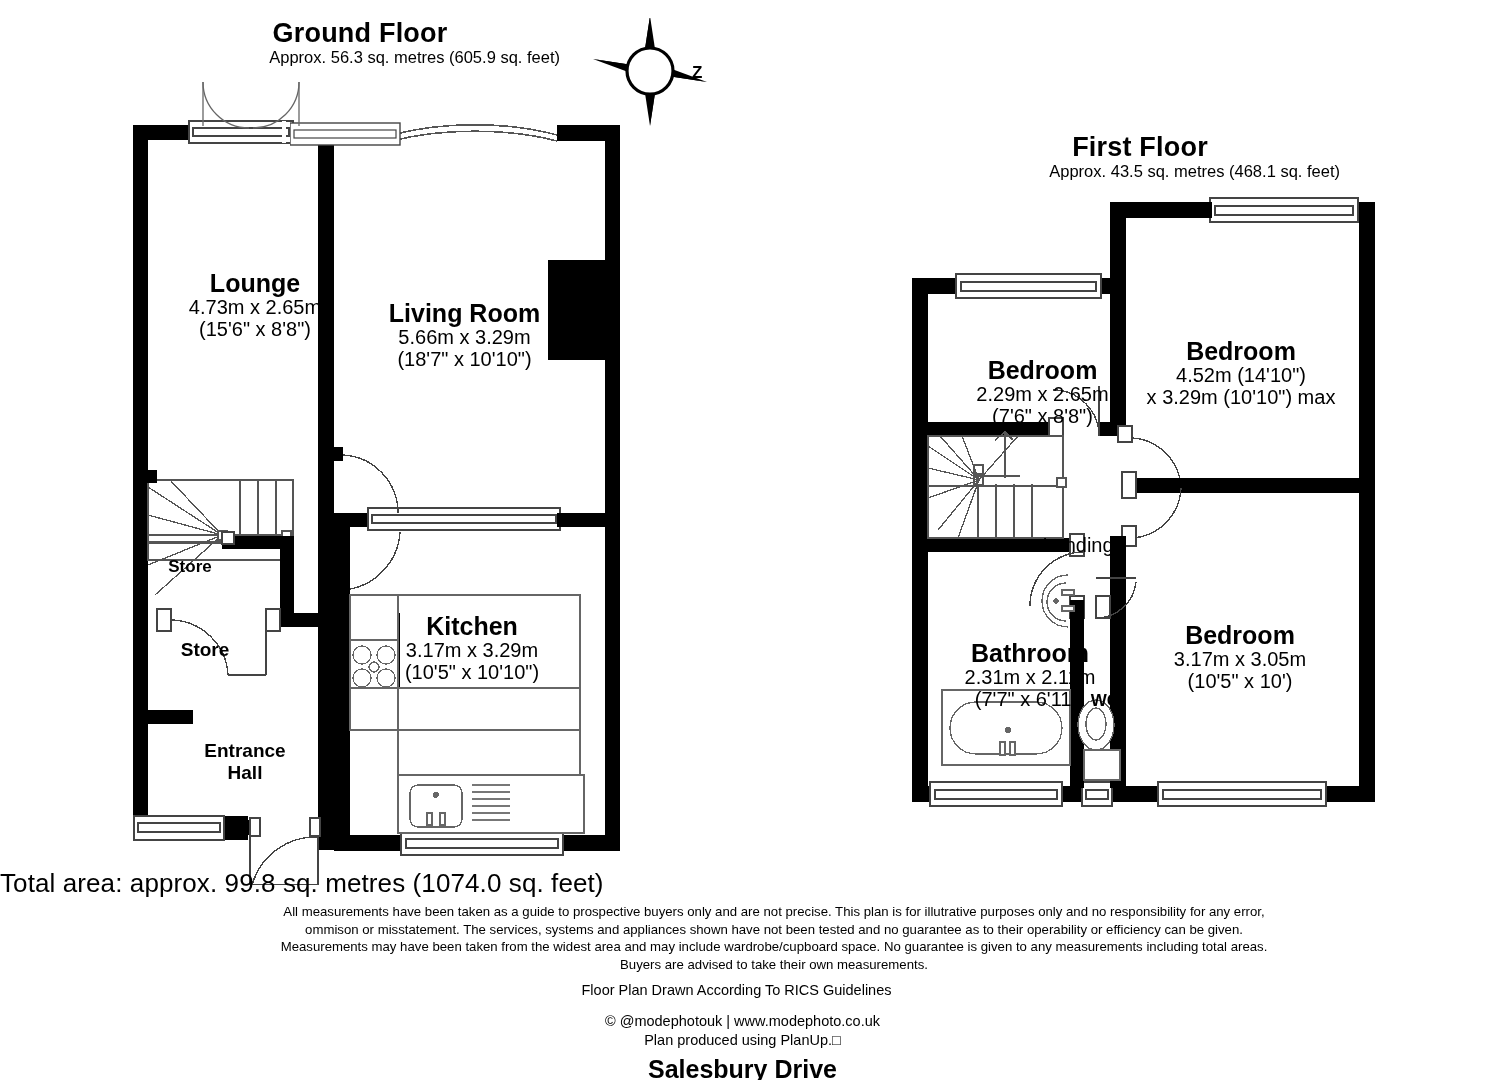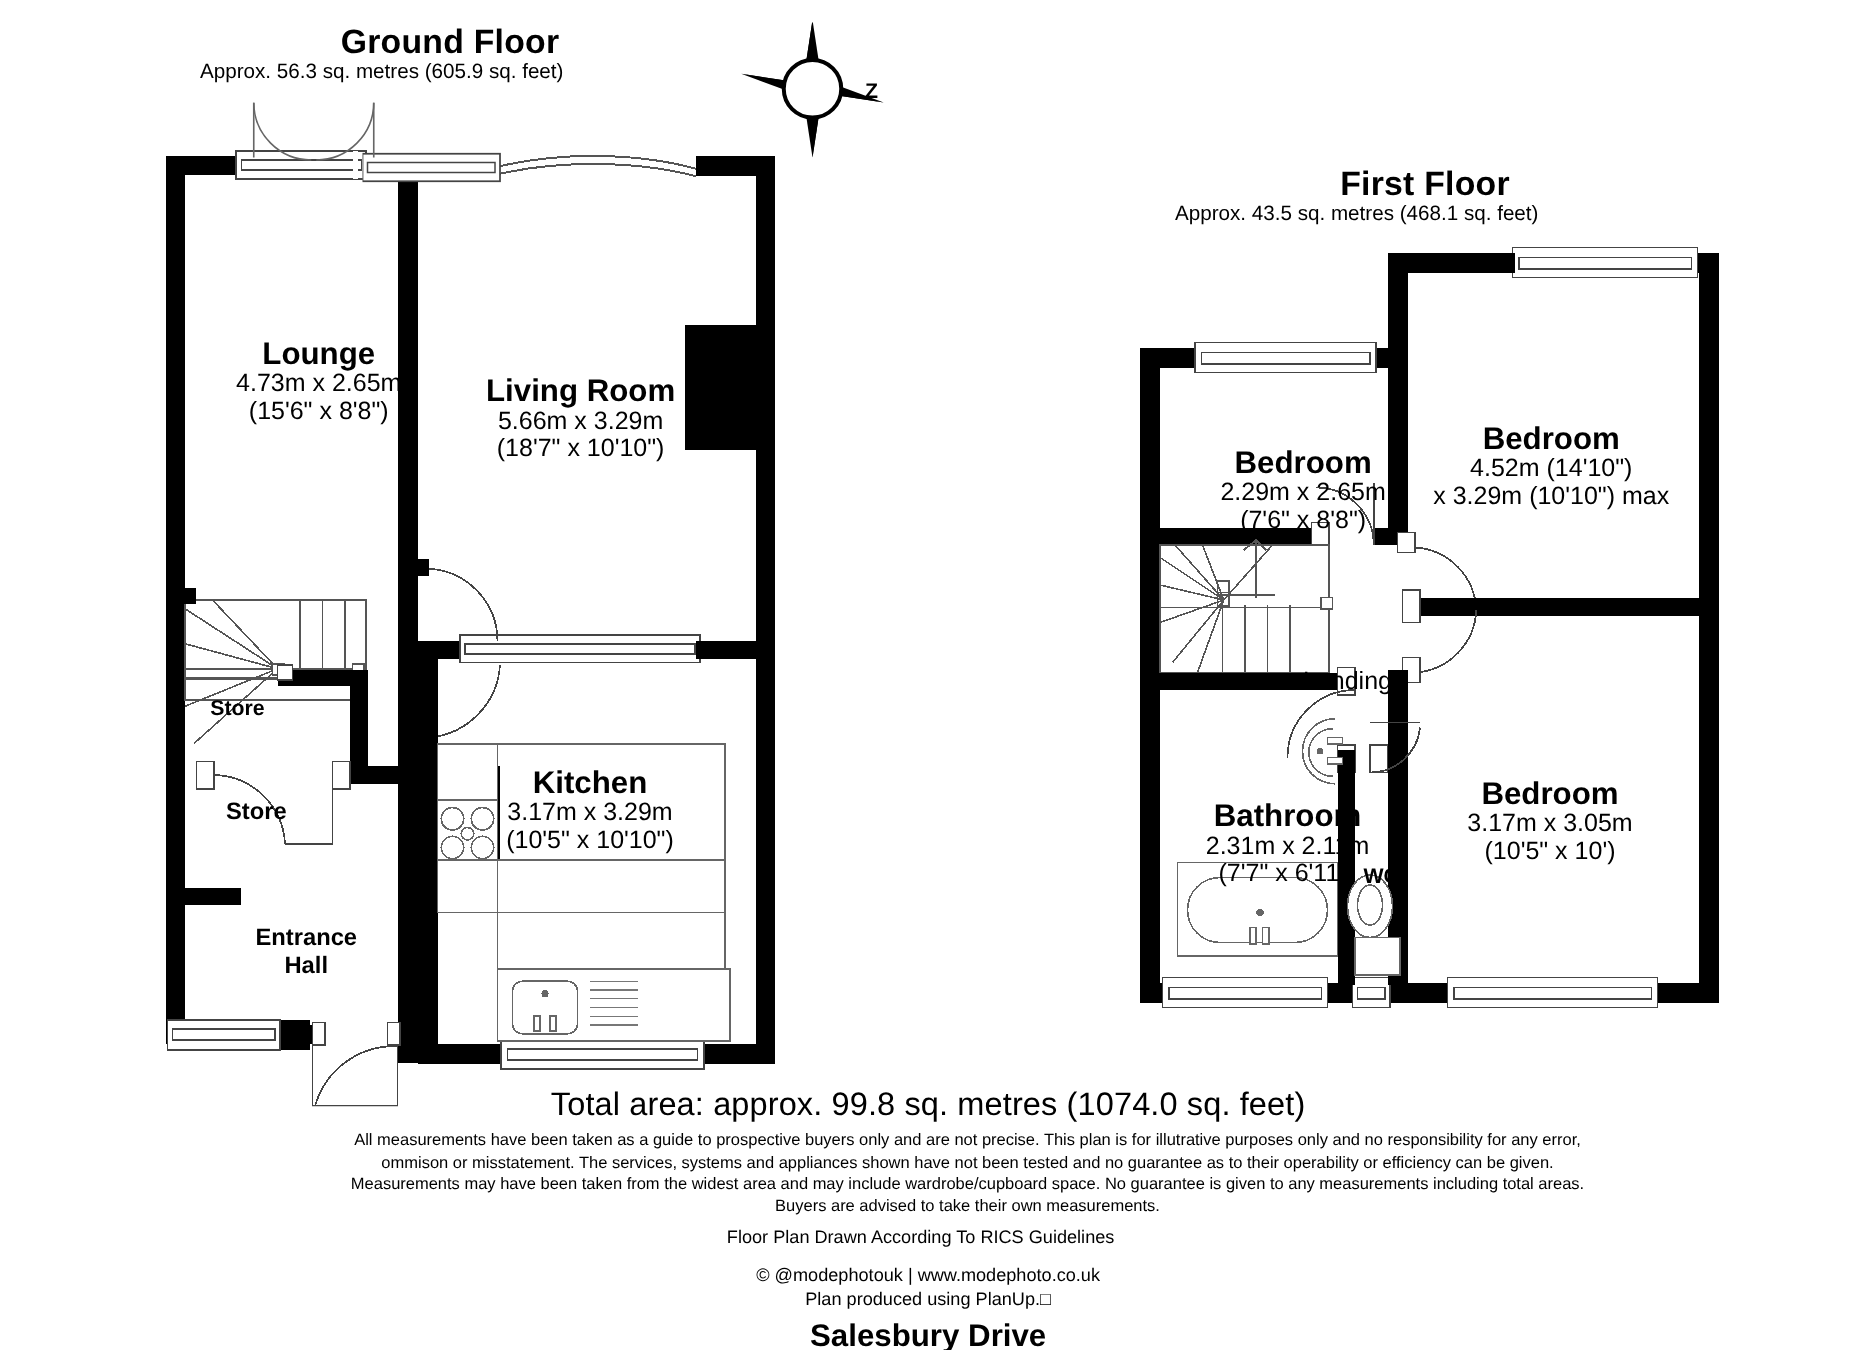--- a/index.html
+++ b/index.html
@@ -2,29 +2,29 @@
 <html><head>
 <meta charset="utf-8">
 <style>
   html,body{margin:0;padding:0;background:#ffffff;}
   body{width:1485px;height:1080px;position:relative;overflow:hidden;
        font-family:"Liberation Sans", sans-serif;color:#000;}
   .canvas{position:absolute;left:0;top:0;width:1485px;height:1080px;}
   svg{position:absolute;left:0;top:0;}
 
   .floor-title{position:absolute;text-align:center;font-weight:bold;font-size:27px;letter-spacing:.2px;}
-  .floor-sub{position:absolute;text-align:left;font-size:16.5px;}
+  .floor-sub{position:absolute;text-align:right;font-size:16.5px;}
 
   .rm{position:absolute;text-align:center;line-height:1.08;}
   .rm .nm{font-weight:bold;font-size:25px;display:block;}
   .rm .dm{font-size:20px;display:block;white-space:nowrap;}
   .rm.sm .nm{font-size:19px;}
   .rm.xs .nm{font-size:17px;}
 
-  .total{position:absolute;left:0;width:1485px;text-align:center;
+  .total{position:absolute;left:0;width:1485px;
          font-size:26px;top:868px;letter-spacing:.1px;}
   .disc{position:absolute;left:242px;width:1000px;text-align:center;
         font-size:13.2px;line-height:1.34;top:903px;margin-left:32px;}
   .rics{position:absolute;left:0;width:1473px;text-align:center;font-size:14.5px;top:982px;}
   .cpy{position:absolute;left:0;width:1485px;text-align:center;font-size:14.5px;top:1012px;line-height:1.28;}
   .addr{position:absolute;left:0;width:1485px;text-align:center;font-weight:bold;font-size:25px;top:1055px;}
   .compass-z{position:absolute;font-weight:bold;font-size:17px;}
 </style>
 </head>
 <body>

